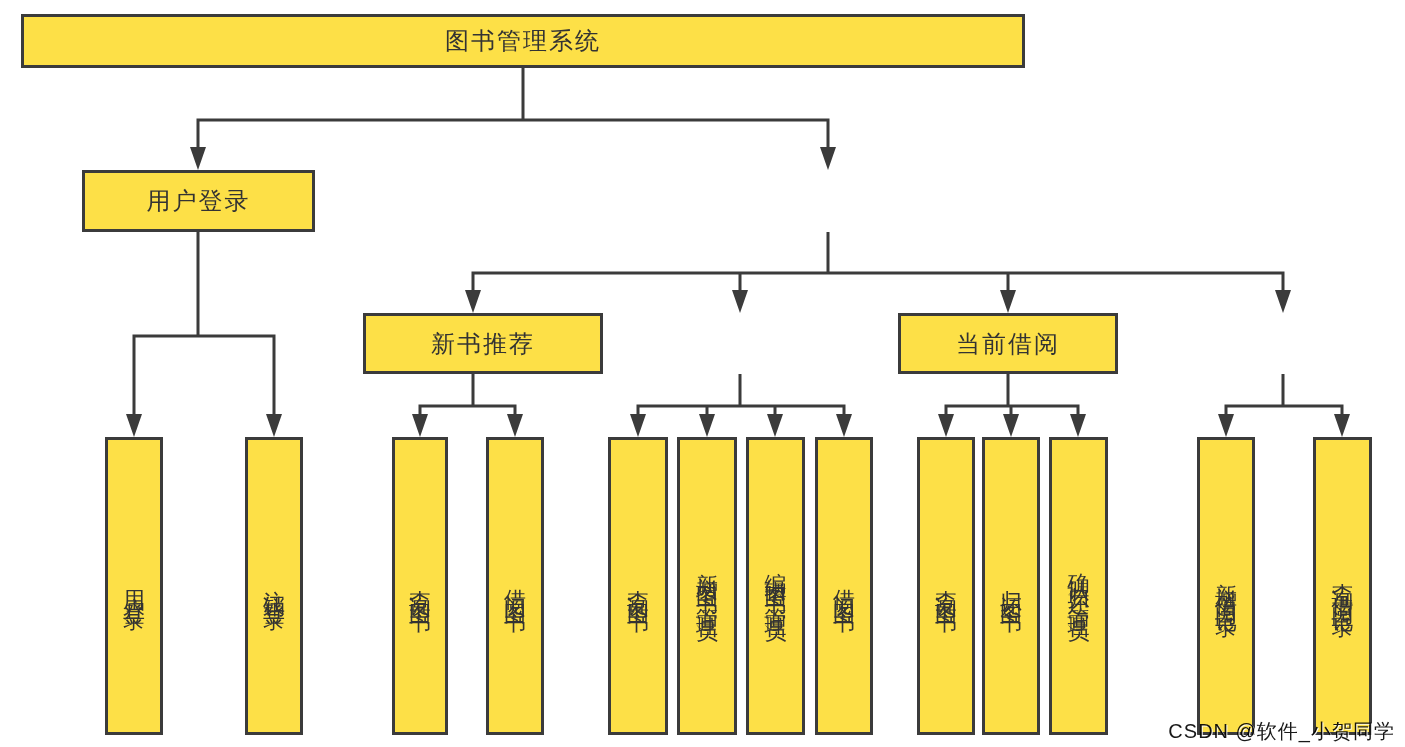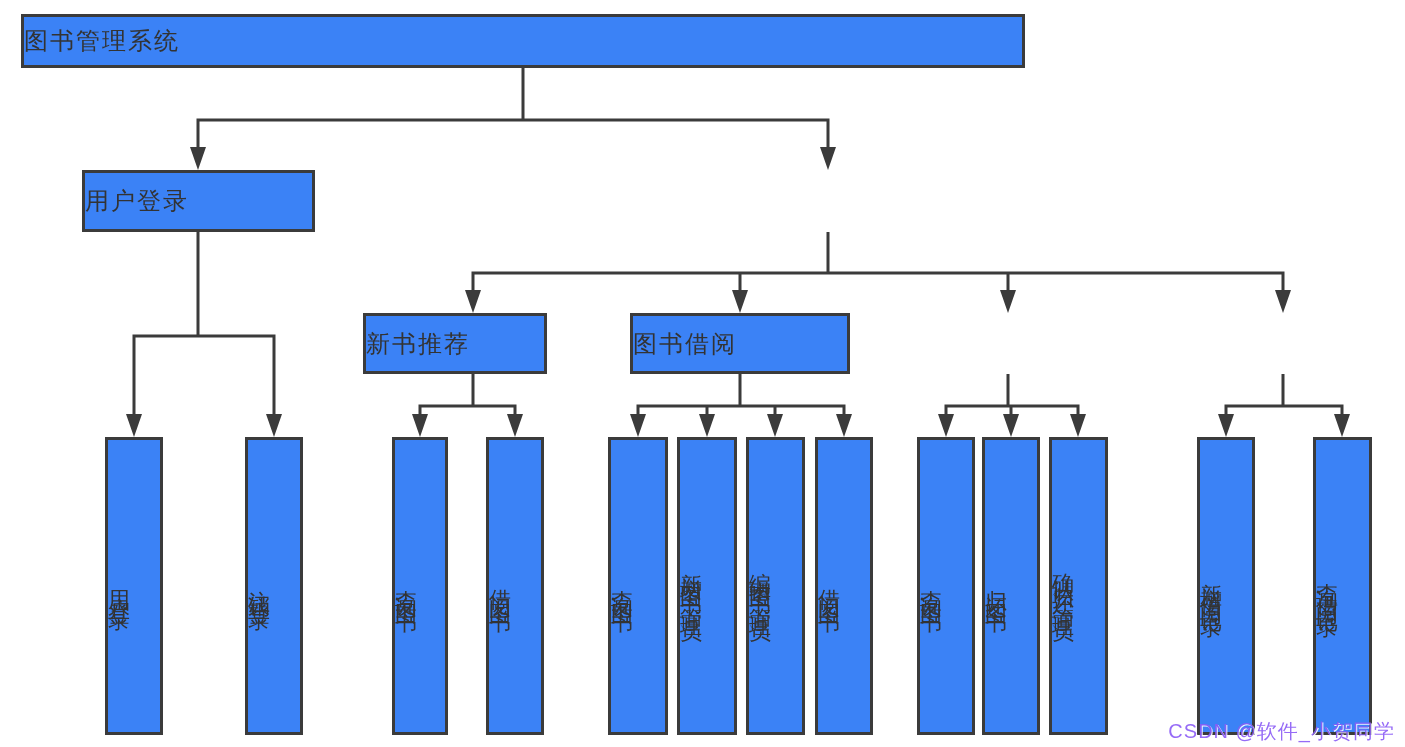--- a/index.html
+++ b/index.html
@@ -14,44 +14,45 @@
   #edges {
     position: absolute;
     left: 0; top: 0;
     width: 1405px; height: 747px;
     pointer-events: none;
   }
   .node {
     position: absolute;
     box-sizing: border-box;
     border: 3px solid #3b3b3b;
-    background: #3b82f6;
+    background: #fde047;
     display: flex;
     align-items: center;
+    justify-content: center;
     color: #333333;
   }
   .node.horizontal span {
     font-size: 24px;
     letter-spacing: 2px;
     white-space: nowrap;
   }
   .node.vertical span {
     writing-mode: vertical-rl;
     text-orientation: mixed;
     font-size: 22px;
     letter-spacing: 7px;
     line-height: 1;
   }
   #watermark {
     position: absolute;
     right: 10px;
     bottom: 2px;
     font-size: 20px;
     letter-spacing: 1px;
-    color: #8b5cf6;
+    color: #000000;
     opacity: 0.9;
     z-index: 10;
     white-space: nowrap;
     text-shadow: 1px 1px 0 #ffffff;
   }
 </style>
 </head>
 <body>
 
 <div id="canvas">
@@ -97,25 +98,25 @@
         <polygon points="1334,414 1350,414 1342,437" fill="#3b3b3b"></polygon>
       </g>
     </svg>
   <div id="watermark">CSDN @软件_小贺同学</div>
 <div class="node horizontal" style="left: 21px; top: 14px; width: 1004px; height: 54px;">
       <span>图书管理系统</span>
     </div>
     <div class="node horizontal" style="left: 82px; top: 170px; width: 233px; height: 62px;">
       <span>用户登录</span>
     </div>
-    <div class="node horizontal" style="left: 363px; top: 313px; width: 184px; height: 61px;">
+    <div class="node horizontal" style="left: 363px; top: 313px; width: 240px; height: 61px;">
       <span>新书推荐</span>
     </div>
-    <div class="node horizontal" style="left: 630px; top: 313px; width: 220px; height: 61px;">
-      <span>图书借阅</span>
+    <div class="node horizontal" style="left: 898px; top: 313px; width: 220px; height: 61px;">
+      <span>当前借阅</span>
     </div>
     <div class="node vertical" style="left: 105px; top: 437px; width: 58px; height: 298px;">
       <span>用户登录</span>
     </div>
     <div class="node vertical" style="left: 245px; top: 437px; width: 58px; height: 298px;">
       <span>注销登录</span>
     </div>
     <div class="node vertical" style="left: 392px; top: 437px; width: 56px; height: 298px;">
       <span>查询图书</span>
     </div>

